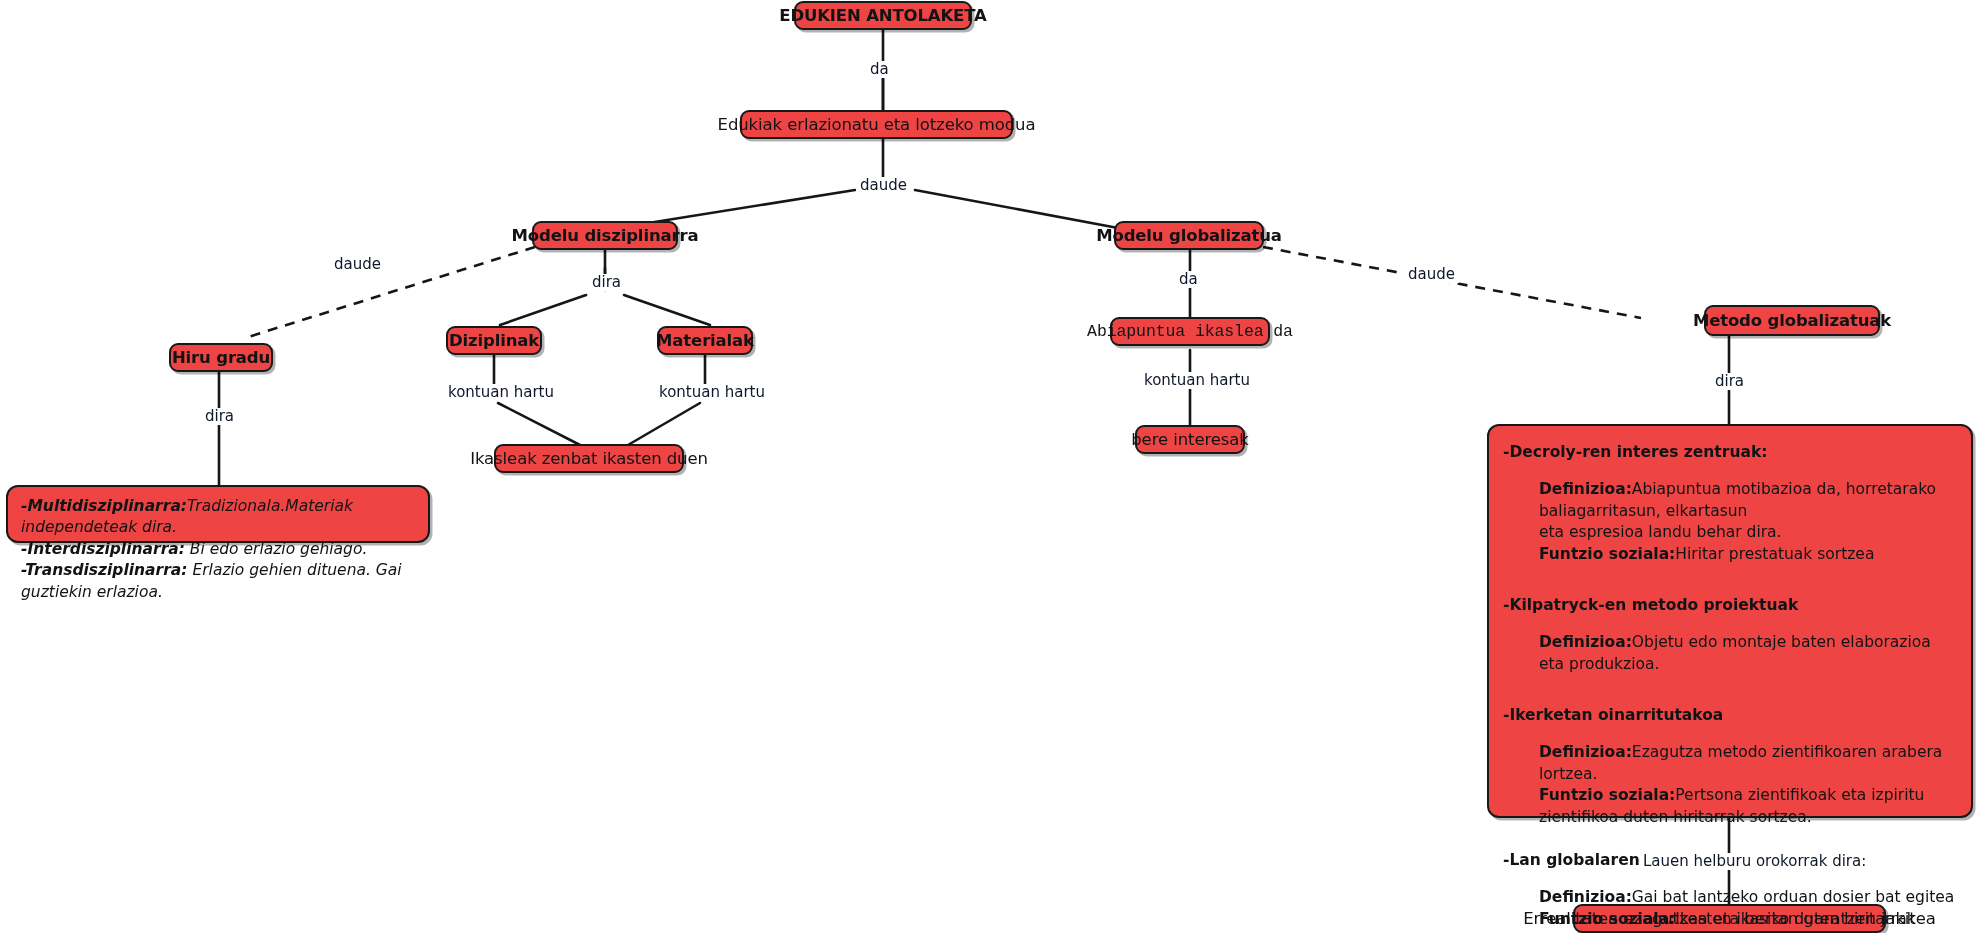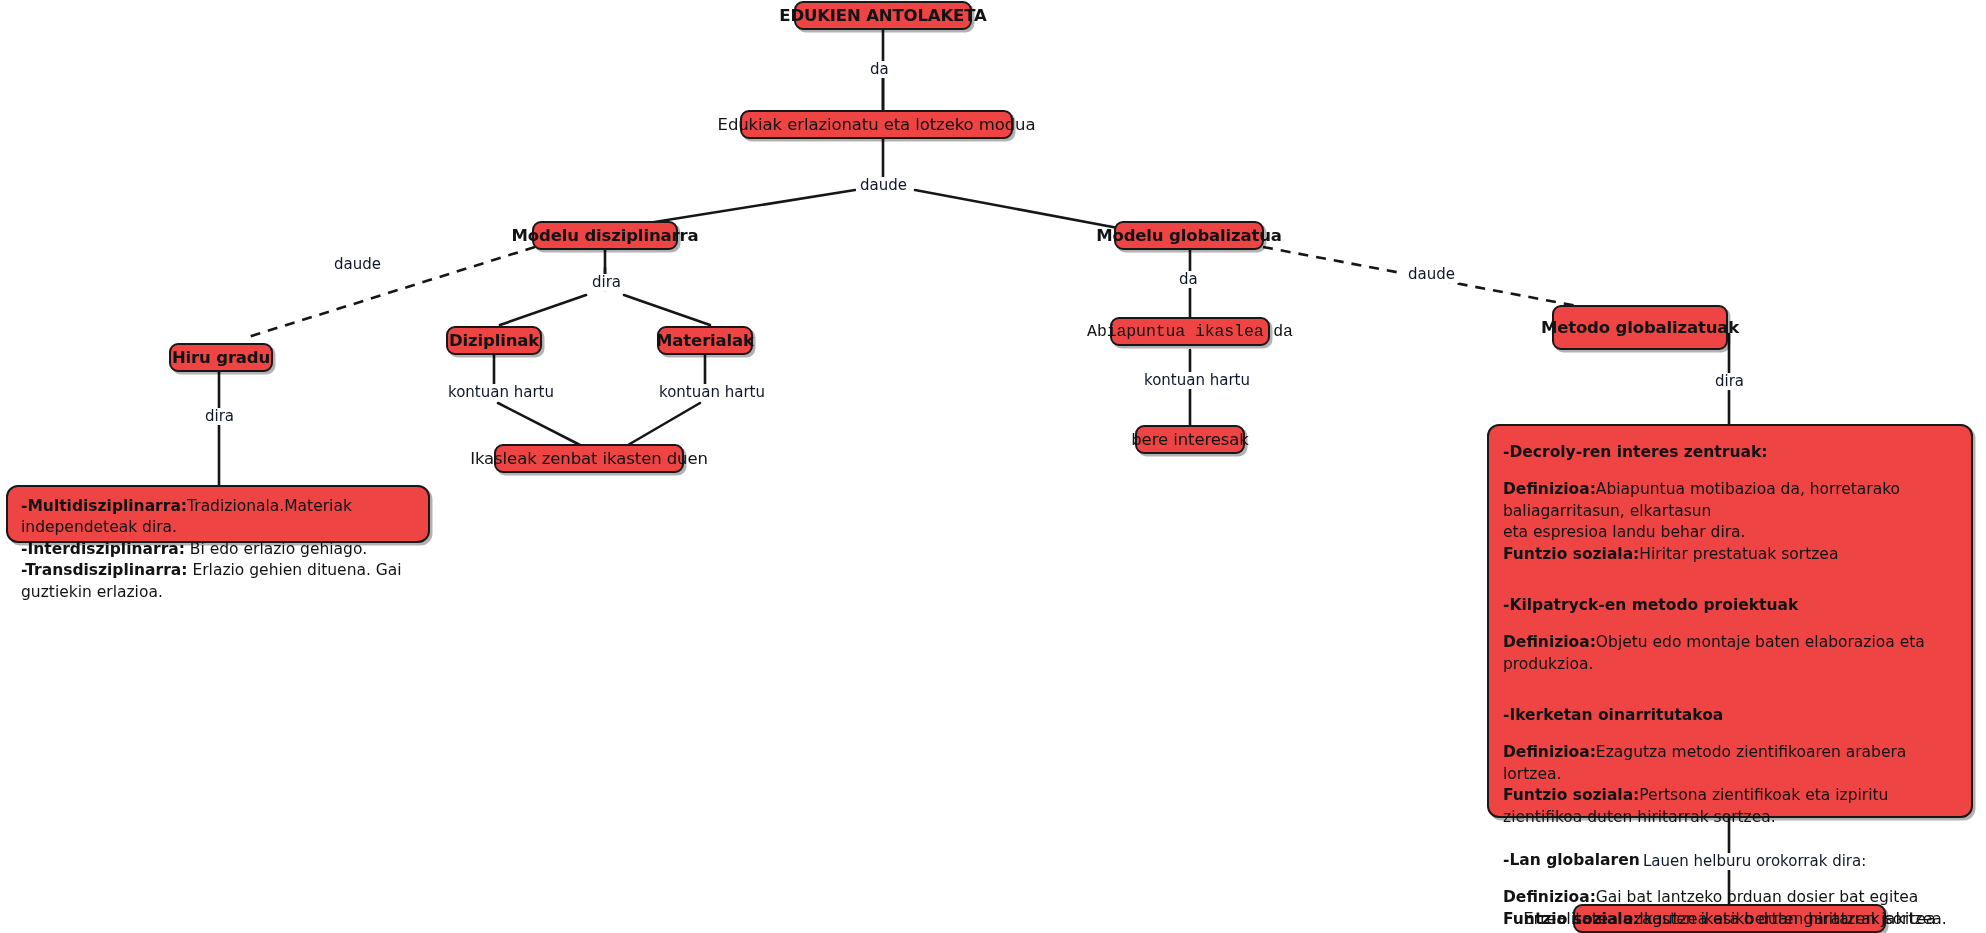--- a/index.html
+++ b/index.html
@@ -68,34 +68,36 @@
     padding: 0 4px;
     white-space: nowrap;
     z-index: 5;
     line-height: 17px;
   }
   
   .listbox {
     padding: 9px 7px 10px 13px;
     font-size: 15.4px;
     line-height: 1.44;
+    font-style: italic;
   }
   .listbox .ln { display: block; }
   
   .methodsbox {
     padding: 16px 14px 16px 14px;
     font-size: 15.2px;
   }
   .methodsbox .hdr {
     font-weight: bold;
     display: block;
     margin-bottom: 16px;
   }
   .methodsbox .row {
     display: block;
+    margin-left: 36px;
   }
   .methodsbox .row b { font-weight: bold; }
   .methodsbox .gap { display: block; height: 30px; }
   .methodsbox .gap-sm { display: block; height: 22px; }
 </style>
 </head>
 <body>
 
 <div id="canvas">
 
@@ -177,21 +179,21 @@
   </div>
 
   <div class="node plain" style="left:1110px; top:317px; width:160px; height:29px;font-family:Liberation Mono, monospace;">
     <span>Abiapuntua ikaslea da</span>
   </div>
 
   <div class="node plain" style="left:1135px; top:425px; width:110px; height:29px;">
     <span>bere interesak</span>
   </div>
 
-  <div class="node bold" style="left:1552px; top:305px; width:176px; height:45px;">
+  <div class="node bold" style="left:1704px; top:305px; width:176px; height:31px;">
     <span>Metodo globalizatuak</span>
   </div>
 
   <div class="node plain" style="left:1573px; top:904px; width:313px; height:29px;">
     <span>Errealitatea ezagutzea eta bertan garatzen jakitea</span>
   </div>
 
   <div class="node block listbox" style="left:6px; top:485px; width:424px; height:58px;">
     <span class="ln"><b>-Multidisziplinarra:</b><span>Tradizionala.Materiak independeteak dira.</span></span>
     <span class="ln"><b>-Interdisziplinarra:</b><span> Bi edo erlazio gehiago.</span></span>

